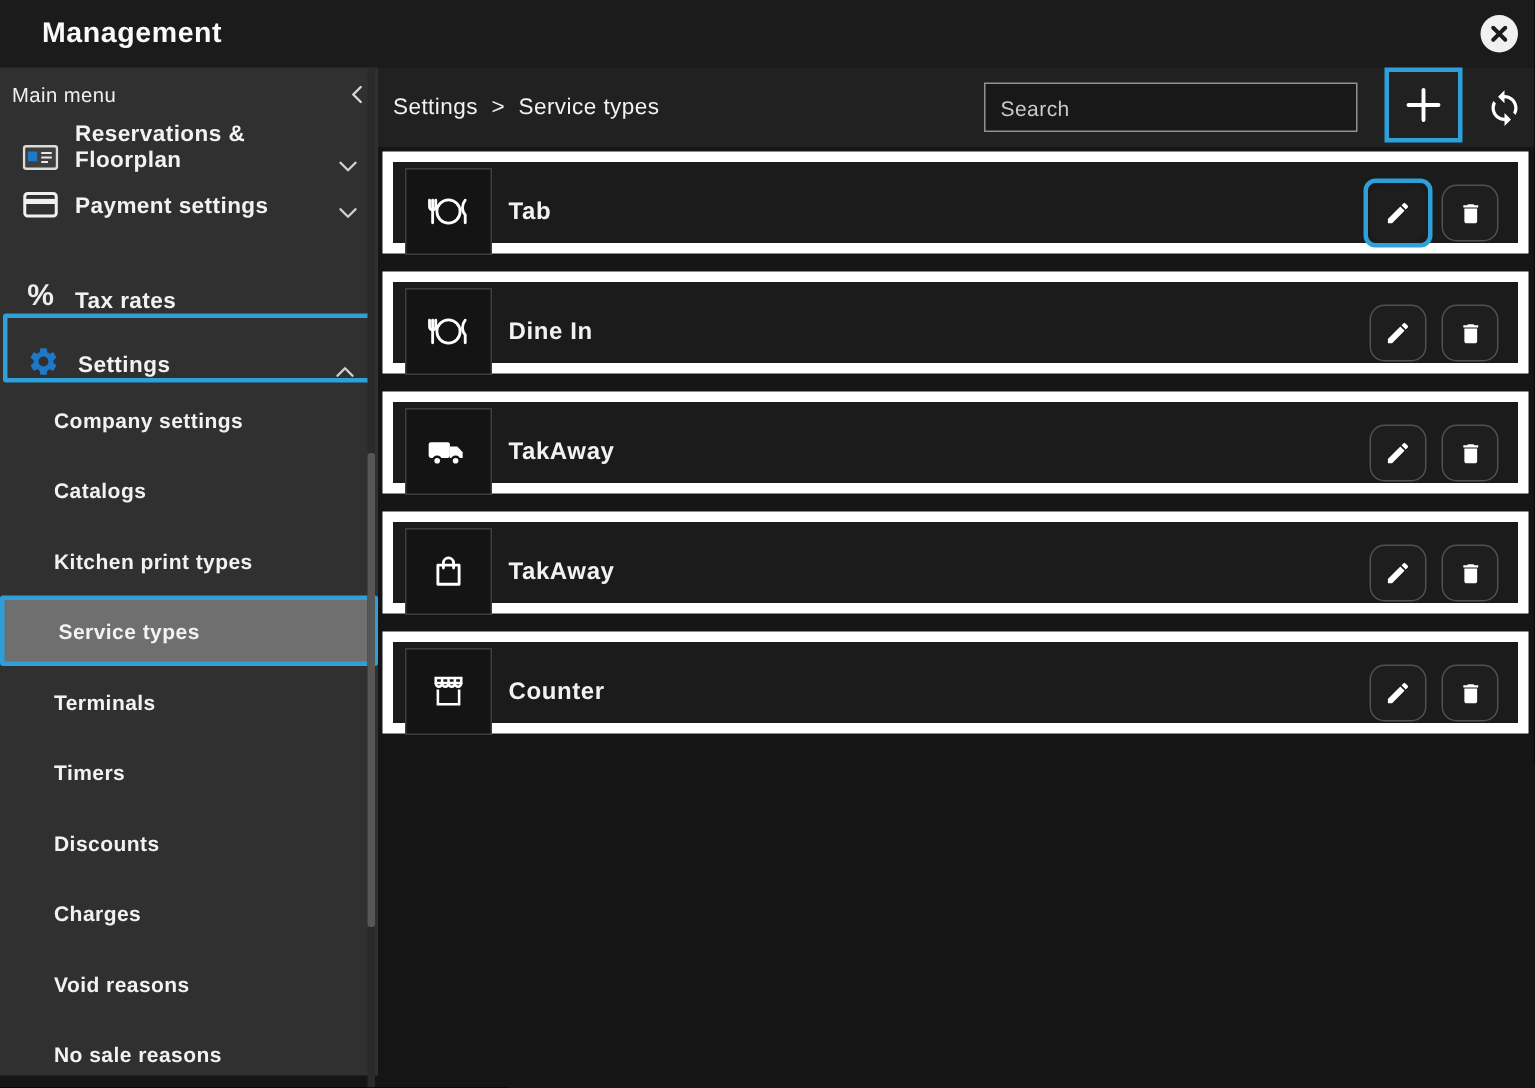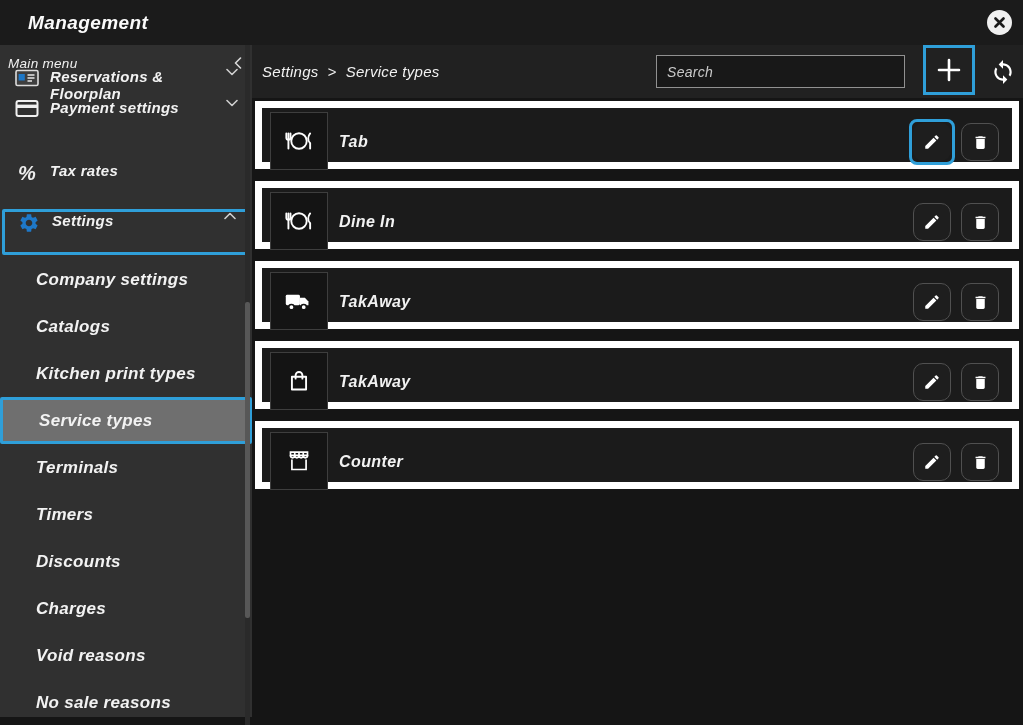--- a/index.html
+++ b/index.html
@@ -1,42 +1,42 @@
 <!DOCTYPE html>
 <html><head>
 <meta charset="utf-8">
 <style>
   html,body{margin:0;padding:0;background:#000;}
   *{box-sizing:border-box;}
   .canvas{position:relative;width:1023px;height:725px;overflow:hidden;
     font-family:"Liberation Sans",sans-serif;color:#f2f2f2;background:#151515;}
-  .abs{position:absolute;font-style:italic;}
+  .abs{position:absolute;}
 
   
   .topbar{left:0;top:0;width:1023px;height:45px;background:#1b1b1b;}
   .app-title{left:28px;top:0;height:45px;display:flex;align-items:center;
     font-size:19px;font-weight:700;letter-spacing:.4px;color:#fafafa;}
   .close-btn{right:11px;top:10px;width:25px;height:25px;border-radius:50%;
     background:#f0f0f0;display:flex;align-items:center;justify-content:center;cursor:pointer;}
 
   
   .sidebar{left:0;top:45px;width:252px;height:672px;background:#303030;}
   .side-header{left:0;top:3px;width:252px;height:30px;display:flex;align-items:center;
     padding:0 10px 0 8px;font-size:13.5px;color:#f0f0f0;letter-spacing:.3px;}
   .side-header .sp{flex:1;}
-  .side-item{left:0;width:252px;height:47px;display:flex;align-items:flex-start;
+  .side-item{left:0;width:252px;height:47px;display:flex;align-items:flex-end;
     padding:0 14px;cursor:pointer;}
   .si-icon{width:26px;display:flex;justify-content:center;margin-right:10px;}
   .si-label{flex:1;font-size:15px;font-weight:700;letter-spacing:.3px;}
   .pct{font-size:20px;font-weight:700;color:#ededed;}
   .active-outline{left:2px;width:248px;height:46px;border:3px solid var(--accent);
     border-radius:2px;padding:0 11px;}
   .submenu{left:0;top:211px;width:252px;}
   .sub-item{width:252px;height:47px;display:flex;align-items:center;
-    padding-left:36px;font-size:17px;font-weight:700;letter-spacing:.3px;cursor:pointer;}
+    padding-left:36px;font-size:14px;font-weight:700;letter-spacing:.3px;cursor:pointer;}
   .sub-item.selected{background:#6f6f6f;border:3px solid var(--accent);border-radius:2px;}
   .side-scroll-track{left:245px;top:0px;width:5px;height:680px;background:#2a2a2a;}
   .side-scroll-thumb{left:245px;top:257px;width:5px;height:316px;background:#575757;border-radius:2px;cursor:pointer;}
 
   
   .main-header{left:252px;top:45px;width:771px;height:53px;background:#212121;}
   .breadcrumb{left:10px;top:0;height:53px;display:flex;align-items:center;gap:9px;
     font-size:15px;letter-spacing:.3px;color:#f2f2f2;}
   .breadcrumb .crumb{cursor:pointer;}
   .search-input{left:404px;top:10px;width:249px;height:33px;background:#181818;

